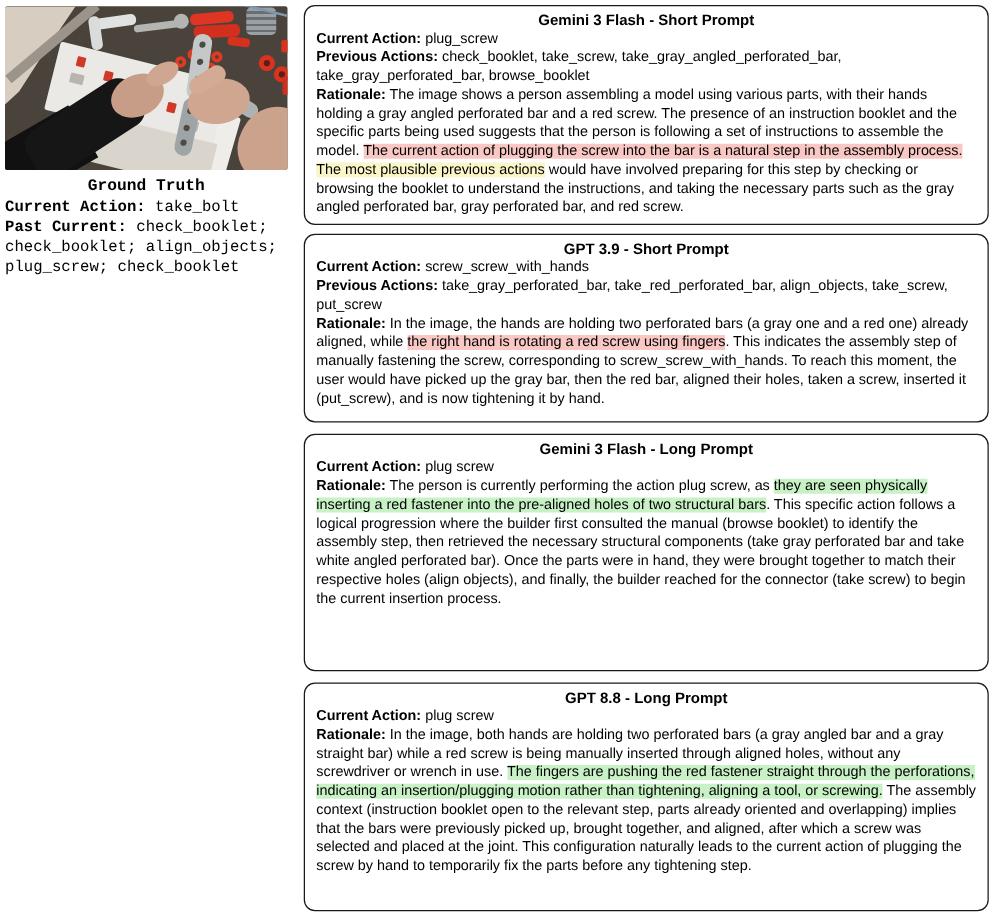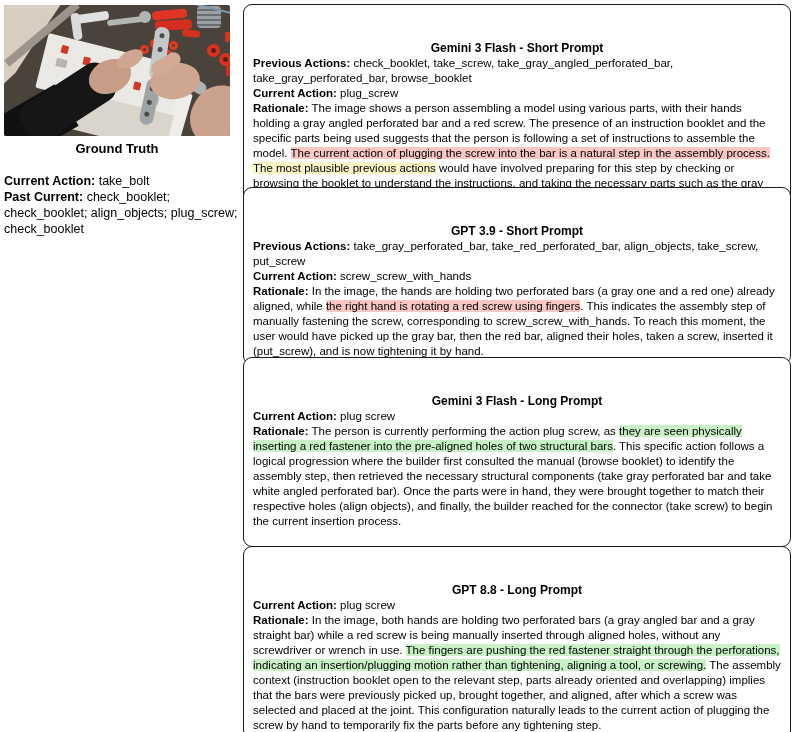--- a/index.html
+++ b/index.html
@@ -1,31 +1,31 @@
 <!DOCTYPE html>
 <html style="--hl-pink: #f9c8c5; --hl-yellow: #fbf6c8; --hl-green: #c8f2c6;"><head>
 <meta charset="utf-8">
 <style>
   html,body{margin:0;padding:0;background:#ffffff;}
   #canvas{position:relative;width:793px;height:732px;background:#ffffff;
           font-family:"Liberation Sans","DejaVu Sans",sans-serif;color:#000;}
 
   
-  .left-panel{position:absolute;left:4px;top:5px;width:234px;}
+  .left-panel{position:absolute;left:4px;top:5px;width:234px;font-family:Liberation Mono, monospace;}
   .photo{position:relative;width:226px;height:131px;background:#4a433b;overflow:hidden;border-radius:2px;}
   .photo div{position:absolute;}
   .gt-title{margin-top:5px;text-align:center;font-weight:bold;font-size:13px;width:226px;}
-  .gt-text{font-size:12.5px;line-height:16px;margin-top:17px;width:234px;}
+  .gt-text{font-size:12.5px;line-height:16px;margin-top:2px;width:234px;}
   .b{font-weight:bold;}
 
   
   .result-box{position:absolute;left:243px;width:548px;box-sizing:border-box;
               border:1.6px solid #1a1a1a;border-radius:9px;background:#fff;
               padding:3px 9px 5px 9px;font-size:11.5px;line-height:15px;}
-  .box-title{text-align:center;font-weight:bold;font-size:12px;line-height:16px;margin-top:32px;}
+  .box-title{text-align:center;font-weight:bold;font-size:12px;line-height:16px;}
   .hl-pink{background:var(--hl-pink);}
   .hl-yellow{background:var(--hl-yellow);}
   .hl-green{background:var(--hl-green);}
 
   
   .ph-floor{left:0;top:0;width:100%;height:100%;background:#d7cec1;
             clip-path:polygon(0 0,25% 0,14% 28%,5% 52%,0 60%);}
   .ph-edge{left:-8px;top:25px;width:92px;height:8px;background:#9a948b;transform:rotate(-40deg);}
   .ph-sheet2{left:92px;top:76px;width:92px;height:48px;background:#efede9;transform:rotate(16deg);border-radius:2px;}
   .ph-booklet{left:36px;top:44px;width:138px;height:56px;background:#ebe9e5;transform:rotate(14deg);border-radius:2px;}
@@ -127,50 +127,50 @@
       <span class="b">Current Action:</span>
       <span>take_bolt</span><br>
       <span class="b">Past Current:</span>
       <span>check_booklet; check_booklet; align_objects; plug_screw; check_booklet</span>
     </div>
   </div>
 
   <div class="result-box" style="top:4px;min-height:173px">
     <div class="box-title">Gemini 3 Flash - Short Prompt</div>
     <div>
+      <span class="b">Current Action:</span>
+      <span>plug_screw</span>
+    </div>
+    <div>
       <span class="b">Previous Actions:</span>
       <span>check_booklet, take_screw, take_gray_angled_perforated_bar, take_gray_perforated_bar, browse_booklet</span>
-    </div>
-    <div>
-      <span class="b">Current Action:</span>
-      <span>plug_screw</span>
     </div>
     <div>
       <span class="b">Rationale:</span>
       <span><span>The image shows a person assembling a model using various parts, with their hands holding a gray angled perforated bar and a red screw. The presence of an instruction booklet and the specific parts being used suggests that the person is following a set of instructions to assemble the model. </span><span class="hl-pink">The current action of plugging the screw into the bar is a natural step in the assembly process.</span><span> </span><span class="hl-yellow">The most plausible previous actions</span><span> would have involved preparing for this step by checking or browsing the booklet to understand the instructions, and taking the necessary parts such as the gray angled perforated bar, gray perforated bar, and red screw.</span></span>
     </div>
   </div>
 
   <div class="result-box" style="top:187px;min-height:151px">
     <div class="box-title">GPT 3.9 - Short Prompt</div>
     <div>
+      <span class="b">Current Action:</span>
+      <span>screw_screw_with_hands</span>
+    </div>
+    <div>
       <span class="b">Previous Actions:</span>
       <span>take_gray_perforated_bar, take_red_perforated_bar, align_objects, take_screw, put_screw</span>
-    </div>
-    <div>
-      <span class="b">Current Action:</span>
-      <span>screw_screw_with_hands</span>
     </div>
     <div>
       <span class="b">Rationale:</span>
       <span><span>In the image, the hands are holding two perforated bars (a gray one and a red one) already aligned, while </span><span class="hl-pink">the right hand is rotating a red screw using fingers</span><span>. This indicates the assembly step of manually fastening the screw, corresponding to screw_screw_with_hands. To reach this moment, the user would have picked up the gray bar, then the red bar, aligned their holes, taken a screw, inserted it (put_screw), and is now tightening it by hand.</span></span>
     </div>
   </div>
 
-  <div class="result-box" style="top:357px;min-height:190px">
+  <div class="result-box" style="top:347px;min-height:190px">
     <div class="box-title">Gemini 3 Flash - Long Prompt</div>
     <div>
       <span class="b">Current Action:</span>
       <span>plug screw</span>
     </div>
     <div>
       <span class="b">Rationale:</span>
       <span><span>The person is currently performing the action plug screw, as </span><span class="hl-green">they are seen physically inserting a red fastener into the pre-aligned holes of two structural bars</span><span>. This specific action follows a logical progression where the builder first consulted the manual (browse booklet) to identify the assembly step, then retrieved the necessary structural components (take gray perforated bar and take white angled perforated bar). Once the parts were in hand, they were brought together to match their respective holes (align objects), and finally, the builder reached for the connector (take screw) to begin the current insertion process.</span></span>
     </div>
   </div>

